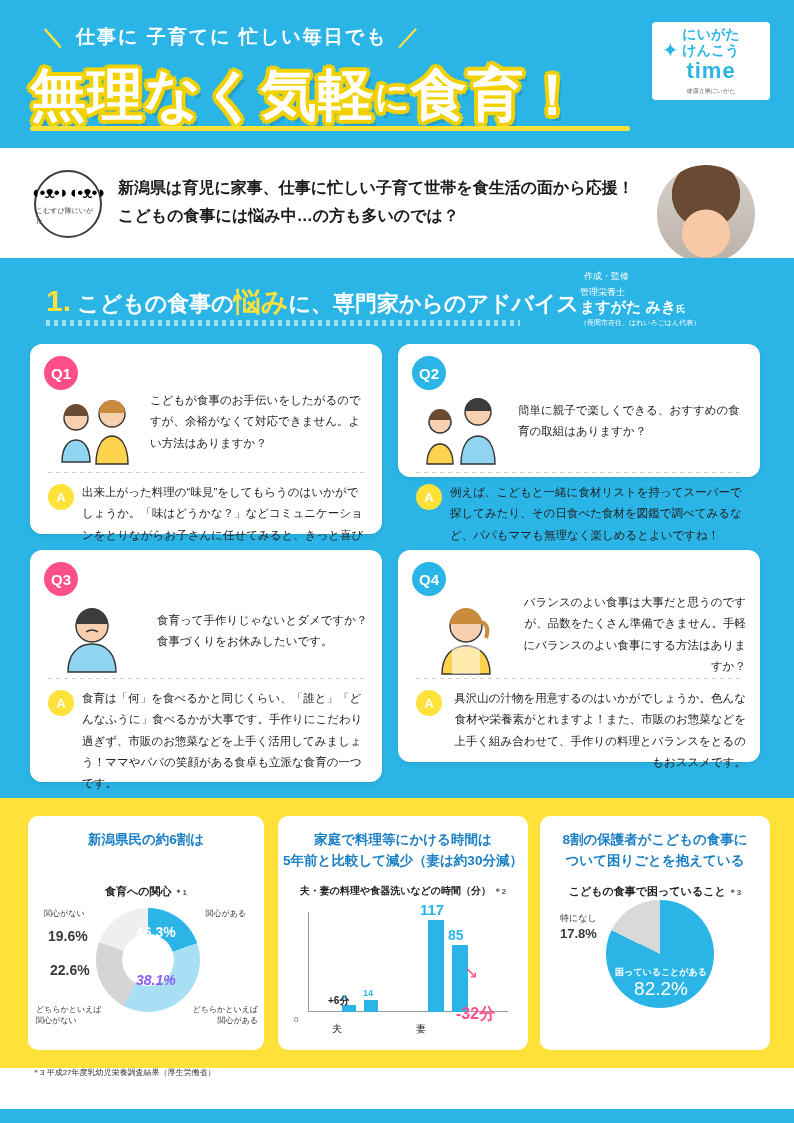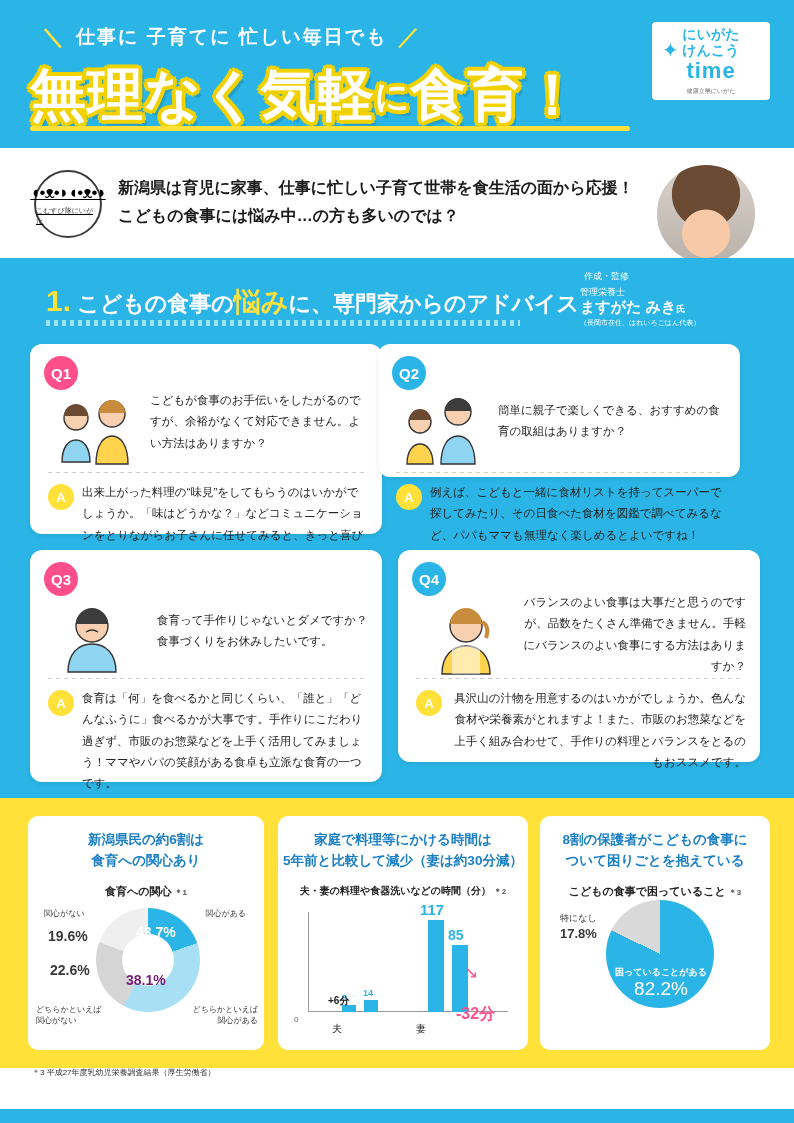--- a/index.html
+++ b/index.html
@@ -65,21 +65,21 @@
   
   .intro {
     position: absolute; left: 0; top: 148px; width: 794px; height: 112px;
     background: #ffffff;
   }
   .onigiri {
     position: absolute; left: 34px; top: 22px;
     width: 68px; height: 68px;
     border: 2px solid #3c3c3c; border-radius: 50%;
     background: #fff;
-    display: flex; flex-direction: column; align-items: center; justify-content: center; text-decoration: underline;
+    display: flex; flex-direction: column; align-items: center; justify-content: center;
   }
   .onigiri .faces { font-size: 17px; letter-spacing: -1px; }
   .onigiri .cap { font-size: 7px; color: #444; margin-top: 3px; }
   .intro-text {
     position: absolute; left: 118px; top: 26px;
     font-size: 16px; color: #1a1a1a; line-height: 1.75; font-weight: bold;
   }
   .photo-head {
     position: absolute; right: 36px; top: 14px;
     width: 104px; height: 104px; border-radius: 50%;
@@ -278,21 +278,21 @@
           <path d="M49 21a13 13 0 0126 0z" fill="#c98c3c"></path>
           <path d="M46 72c0-18 7-28 16-28s16 10 16 28z" fill="#ffd34d" stroke="#333" stroke-width="1.4"></path>
         </svg>
       </div>
       <div class="qtext" style="left:120px; top:46px; width:214px;">こどもが食事のお手伝いをしたがるのですが、余裕がなくて対応できません。よい方法はありますか？</div>
       <div class="adiv" style="top:128px;"></div>
       <div class="abadge" style="left:18px; top:140px;">A</div>
       <div class="atext" style="left:52px; top:138px; width:286px;">出来上がった料理の“味見”をしてもらうのはいかがでしょうか。「味はどうかな？」などコミュニケーションをとりながらお子さんに任せてみると、きっと喜びますよ！</div>
     </div>
 
-    <div class="qcard" style="left:378px; top:86px; width:362px; height:133px;">
+    <div class="qcard" style="left:398px; top:86px; width:362px; height:133px;">
       <div class="qbadge blue">Q2</div>
       <div class="qfig" style="left:18px; top:48px;">
         <svg width="92" height="74" viewBox="0 0 92 74">
           <circle cx="24" cy="30" r="11" fill="#f6d0b0" stroke="#333" stroke-width="1.4"></circle>
           <path d="M13 28a11 11 0 0122 0z" fill="#6b4a33"></path>
           <path d="M11 72c0-13 6-20 13-20s13 7 13 20z" fill="#ffd34d" stroke="#333" stroke-width="1.4"></path>
           <circle cx="62" cy="20" r="13" fill="#f6d0b0" stroke="#333" stroke-width="1.4"></circle>
           <path d="M49 19a13 13 0 0126 0z" fill="#3c3c3c"></path>
           <path d="M45 72c0-18 7-28 17-28s17 10 17 28z" fill="#8fd4f0" stroke="#333" stroke-width="1.4"></path>
         </svg>
@@ -335,36 +335,35 @@
       <div class="abadge" style="left:18px; top:140px;">A</div>
       <div class="atext" style="left:52px; top:138px; width:296px;">具沢山の汁物を用意するのはいかがでしょうか。色んな食材や栄養素がとれますよ！また、市販のお惣菜などを上手く組み合わせて、手作りの料理とバランスをとるのもおススメです。</div>
     </div>
   </div>
 
   <div class="sec2">
 
     <div class="statcard" style="left:28px;">
       <div class="stat-title">
         <div>新潟県民の約6割は</div>
-        <div>食育への関心あり</div>
       </div>
       <div class="stat-sub">
         <span>食育への関心</span>
         <span class="note">＊1</span>
       </div>
 
       <div class="donut1"></div>
       <div class="lbl" style="left:16px; top:92px;">関心がない</div>
       <div class="lbl" style="right:18px; top:92px;">関心がある</div>
       <div class="lbl" style="left:8px; top:188px; width:80px;">どちらかといえば<br>関心がない</div>
       <div class="lbl" style="right:6px; top:188px; width:84px; text-align:right;">どちらかといえば<br>関心がある</div>
       <div class="val" style="left:20px; top:112px; color:#3a3a3a;">19.6%</div>
-      <div class="val" style="left:108px; top:108px; color:#ffffff;">43.7%</div>
+      <div class="val" style="left:108px; top:108px; color:#ffffff;">46.3%</div>
       <div class="val" style="left:22px; top:146px; color:#3a3a3a;">22.6%</div>
-      <div class="val" style="left:98px; top:156px; color:#701a75;">38.1%</div>
+      <div class="val" style="left:108px; top:156px; color:#8b5cf6;font-style:italic;">38.1%</div>
     </div>
 
     <div class="statcard" style="left:278px; width:250px;">
       <div class="stat-title">
         <div>家庭で料理等にかける時間は</div>
         <div>5年前と比較して減少（妻は約30分減）</div>
       </div>
       <div class="stat-sub" style="font-size:10px;">
         <span>夫・妻の料理や食器洗いなどの時間（分）</span>
         <span class="note">＊2</span>

